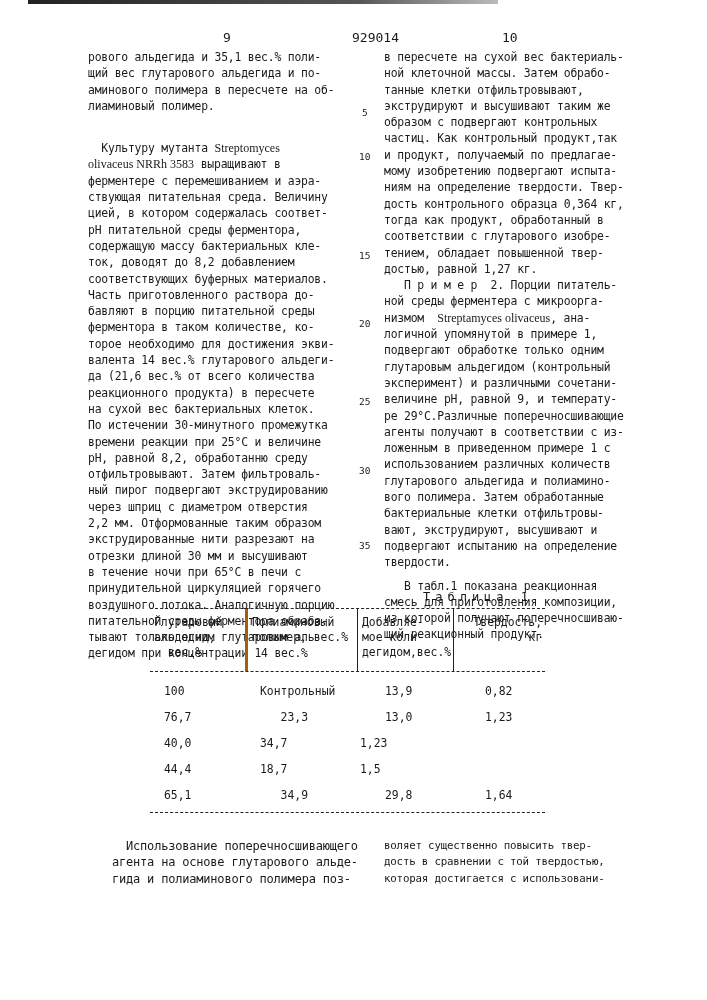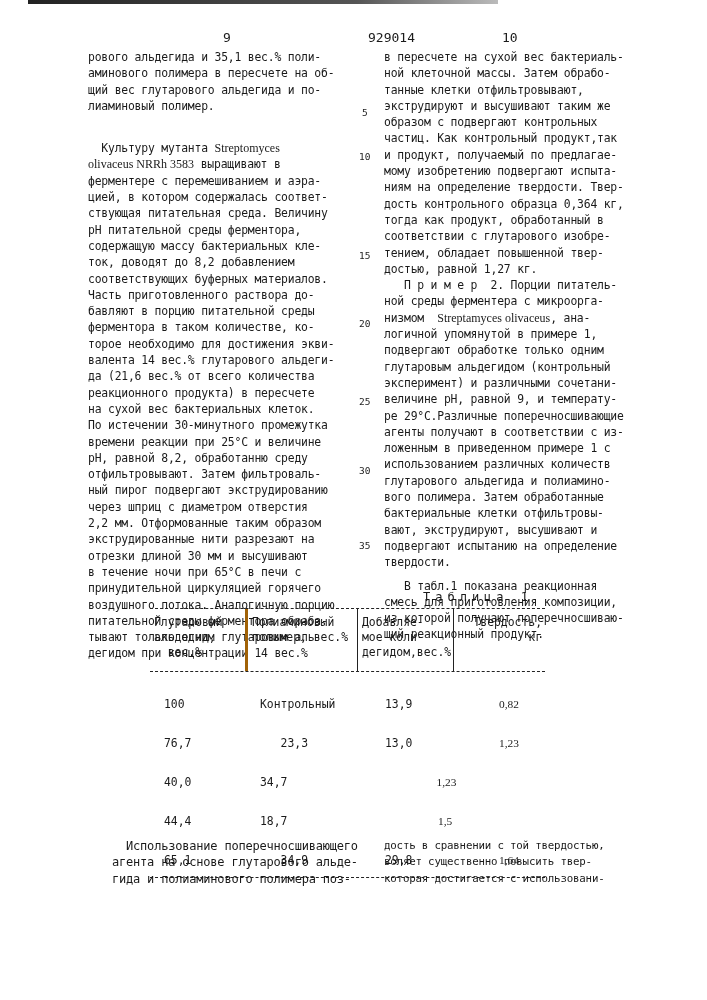--- a/index.html
+++ b/index.html
@@ -21,48 +21,48 @@
   .lnum { position: absolute; left: 362px; font-size: 9.5px; color: #222; }
   .tcap { position: absolute; left: 385px; top: 590px; font-size: 12px; letter-spacing: 5px; margin-left: 38px; }
   .tbl { position: absolute; left: 150px; top: 608px; width: 395px; font-size: 11.4px; }
   .dash { border-top: 1.5px dashed #222; height: 0; }
   .thead { display: flex; height: 62px; }
   .thead div { padding: 6px 3px 0 4px; line-height: 15px; white-space: pre; }
   .thead .c1 { width: 88px; }
   .thead .c2 { width: 102px; border-left: 3px solid #a16207; border-right: 1px solid #222; }
   .thead .c3 { width: 88px; border-right: 1px solid #222; }
   .thead .c4 { flex: 1; text-align: right; }
-  .trow { display: flex; height: 26px; line-height: 26px; margin-top: 13px; }
+  .trow { display: flex; height: 26px; line-height: 26px; }
   .trow div { white-space: pre; }
   .trow .c1 { width: 110px; padding-left: 14px; box-sizing: border-box; }
   .trow .c2 { width: 125px; }
   .trow .c3 { width: 100px; }
-  .trow .c4 { flex: 1; text-align: center; padding-right: 12px; font-family: Liberation Serif, serif; }
+  .trow .c4 { flex: 1; text-align: left; padding-right: 12px; }
   .tbody { padding-top: 6px; padding-bottom: 4px; }
 </style>
 </head>
 <body>
 
 <div class="topbar"></div>
 
 <div class="hdr" style="left:223px">9</div>
-<div class="hdr" style="left:368px">929014</div>
+<div class="hdr" style="left:352px">929014</div>
 <div class="hdr" style="left:502px">10</div>
 
 <div class="col" style="left:88px; top:49px; width:270px;">
   <p>рового альдегида и 35,1 вес.% поли-</p>
+  <p>щий вес глутарового альдегида и по-</p>
   <p>аминового полимера в пересчете на об-</p>
-  <p>щий вес глутарового альдегида и по-</p>
   <p>лиаминовый полимер.</p>
   <div class="gap" style="height:26px"></div>
   <p><span>  Культуру мутанта </span><span class="serif">Streptomyces</span></p>
   <p><span class="serif">olivaceus NRRh 3583</span><span> выращивают в</span></p>
   <p>ферментере с перемешиванием и аэра-</p>
+  <p>ствующая питательная среда. Величину</p>
   <p>цией, в котором содержалась соответ-</p>
-  <p>ствующая питательная среда. Величину</p>
   <p>pH питательной среды ферментора,</p>
   <p>содержащую массу бактериальных кле-</p>
   <p>ток, доводят до 8,2 добавлением</p>
   <p>соответствующих буферных материалов.</p>
   <p>Часть приготовленного раствора до-</p>
   <p>бавляют в порцию питательной среды</p>
   <p>ферментора в таком количестве, ко-</p>
   <p>торое необходимо для достижения экви-</p>
   <p>валента 14 вес.% глутарового альдеги-</p>
   <p>да (21,6 вес.% от всего количества</p>
@@ -181,16 +181,16 @@
   </div>
   <div class="dash"></div>
 </div>
 
 <div class="col" style="left:112px; top:838px; width:250px; font-size:12px;">
   <p>  Использование поперечносшивающего</p>
   <p>агента на основе глутарового альде-</p>
   <p>гида и полиаминового полимера поз-</p>
 </div>
 <div class="col" style="left:384px; top:838px; width:260px; font-size:10.8px;">
+  <p>воляет существенно повысить твер-</p>
   <p>дость в сравнении с той твердостью,</p>
-  <p>воляет существенно повысить твер-</p>
   <p>которая достигается с использовани-</p>
 </div>
 
 </body></html>

